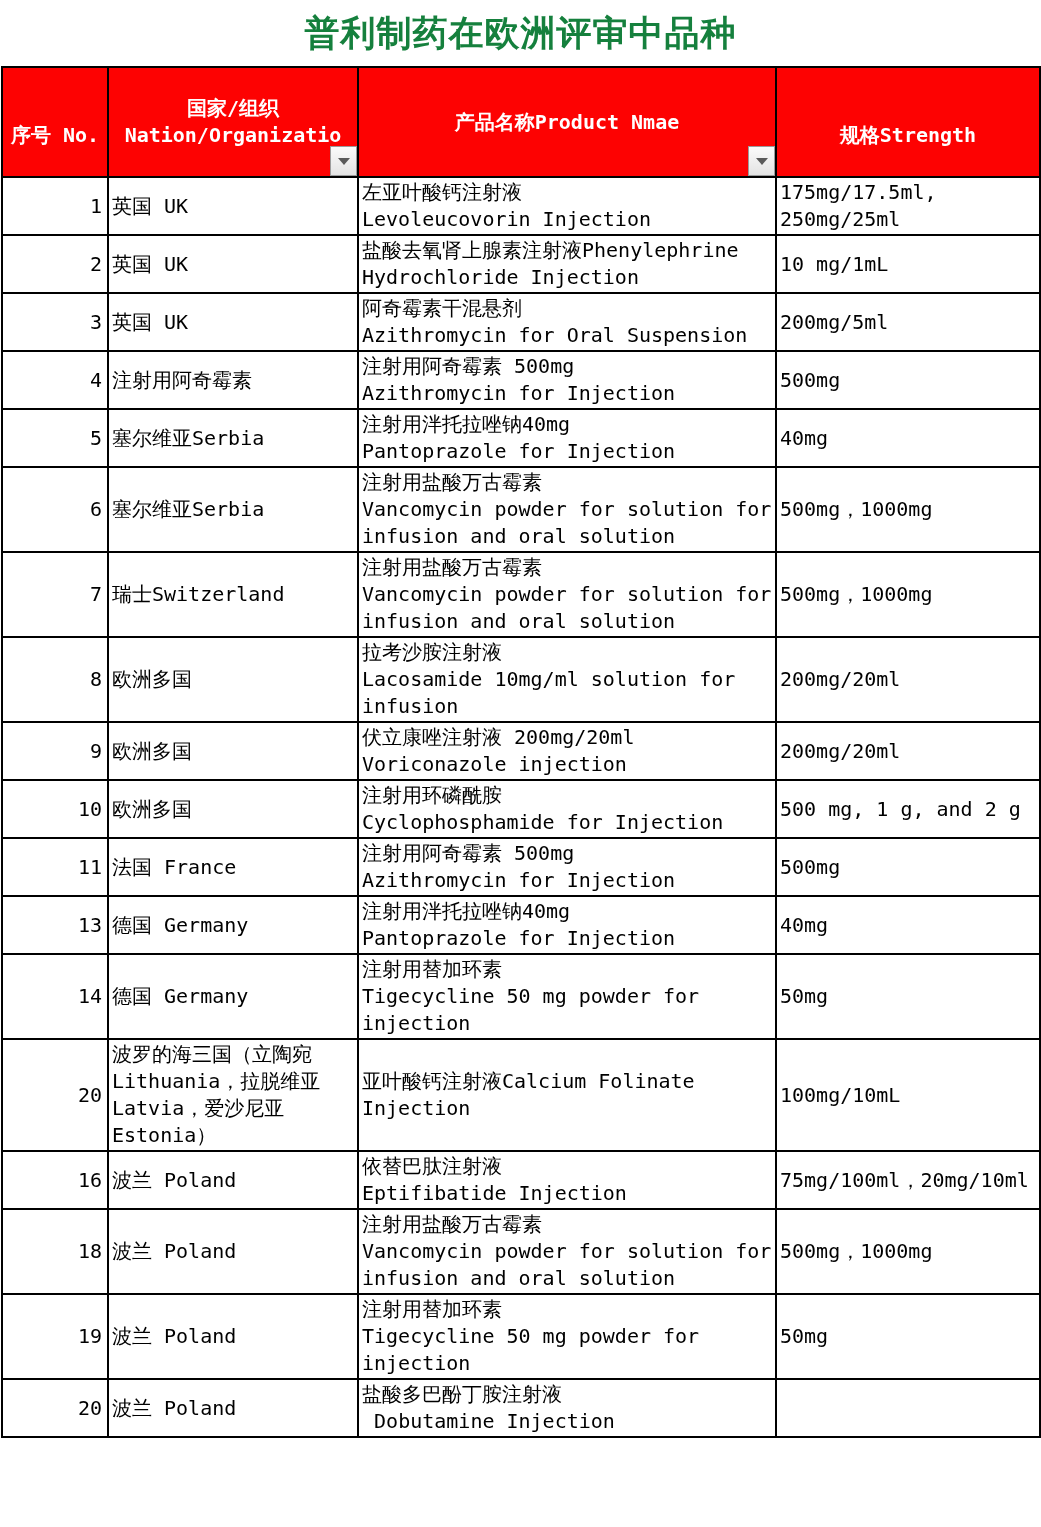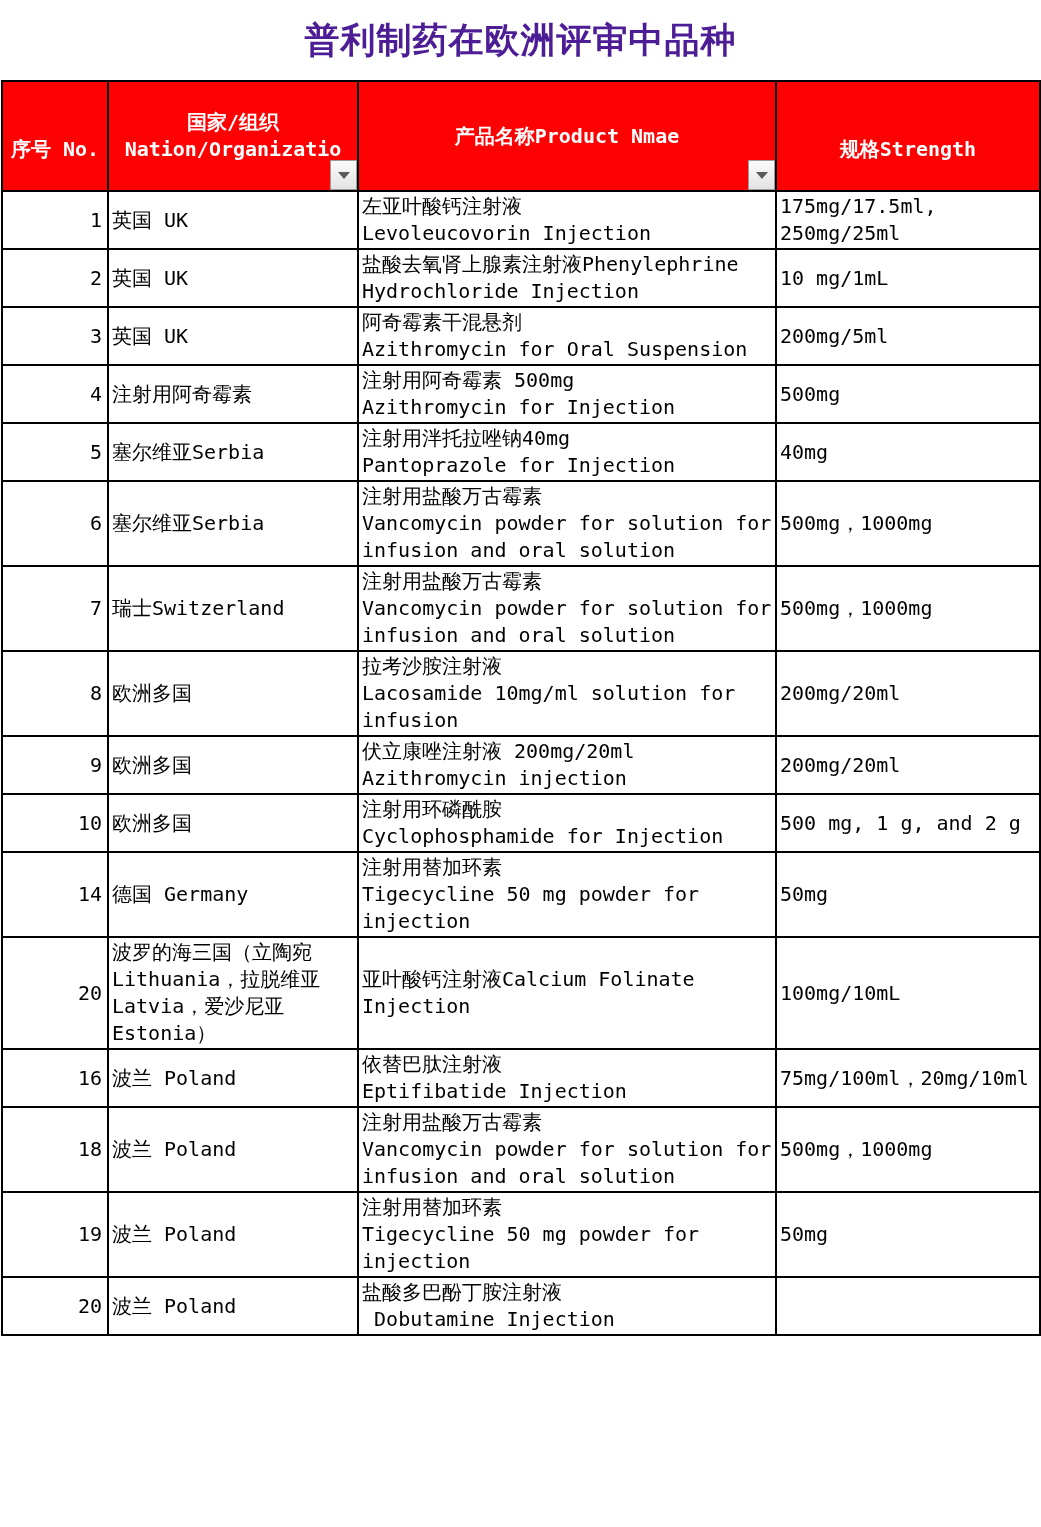--- a/index.html
+++ b/index.html
@@ -6,29 +6,29 @@
     margin: 0;
     padding: 0;
     background: #ffffff;
     width: 1041px;
   }
   body {
     font-family: "DejaVu Sans Mono", "Liberation Mono", monospace;
     color: #000000;
   }
   .title {
-    height: 80px;
+    height: 66px;
     display: flex;
     align-items: center;
     justify-content: center;
     font-family: "DejaVu Sans", "Liberation Sans", sans-serif;
     font-size: 35px;
     font-weight: bold;
     letter-spacing: 1px;
-    color: #4c1d95;
+    color: #15803d;
   }
   table.products {
     border-collapse: collapse;
     table-layout: fixed;
     width: 1040px;
     margin-left: 1px;
   }
   table.products th, table.products td {
     border: 2px solid #000000;
     overflow: hidden;
@@ -180,29 +180,43 @@
     <td class="cell-nation">欧洲多国</td>
     <td class="cell-product">拉考沙胺注射液
 Lacosamide 10mg/ml solution for
 infusion</td>
     <td class="cell-strength">200mg/20ml</td>
   </tr>
       <tr>
     <td class="cell-no">9</td>
     <td class="cell-nation">欧洲多国</td>
     <td class="cell-product">伏立康唑注射液 200mg/20ml
-Azithromycin injection</td>
+Voriconazole injection</td>
     <td class="cell-strength">200mg/20ml</td>
   </tr>
       <tr>
     <td class="cell-no">10</td>
     <td class="cell-nation">欧洲多国</td>
     <td class="cell-product">注射用环磷酰胺
 Cyclophosphamide for Injection</td>
     <td class="cell-strength">500 mg, 1 g, and 2 g</td>
+  </tr>
+      <tr>
+    <td class="cell-no">11</td>
+    <td class="cell-nation">法国 France</td>
+    <td class="cell-product">注射用阿奇霉素 500mg
+Azithromycin for Injection</td>
+    <td class="cell-strength">500mg</td>
+  </tr>
+      <tr>
+    <td class="cell-no">13</td>
+    <td class="cell-nation">德国 Germany</td>
+    <td class="cell-product">注射用泮托拉唑钠40mg
+Pantoprazole for Injection</td>
+    <td class="cell-strength">40mg</td>
   </tr>
       <tr>
     <td class="cell-no">14</td>
     <td class="cell-nation">德国 Germany</td>
     <td class="cell-product">注射用替加环素
 Tigecycline 50 mg powder for
 injection</td>
     <td class="cell-strength">50mg</td>
   </tr>
       <tr>

